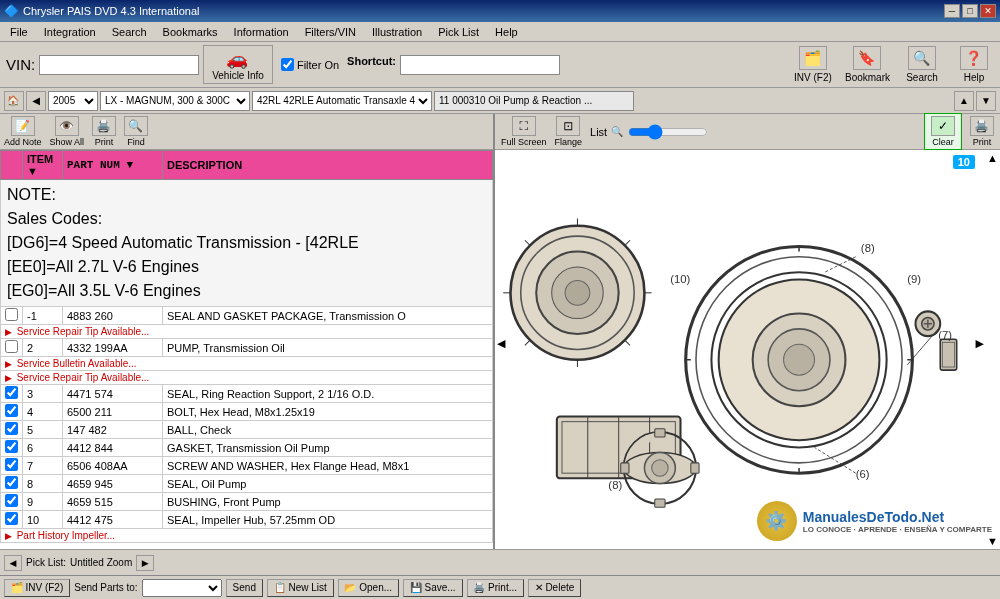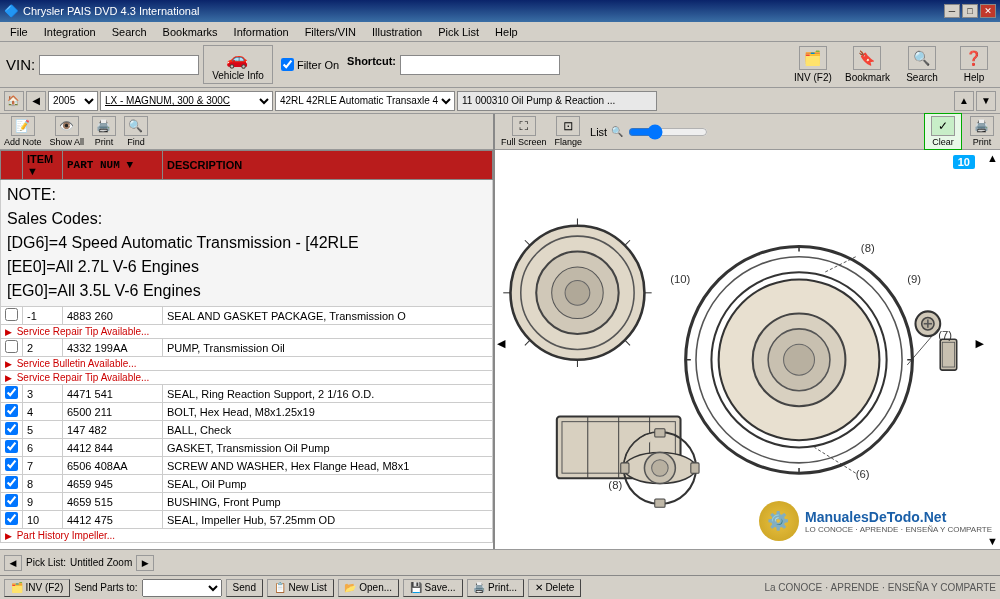--- a/index.html
+++ b/index.html
@@ -171,21 +171,21 @@
       overflow: hidden;
       background: white;
       position: relative;
     }
     .parts-table {
       width: 100%;
       border-collapse: collapse;
       font-size: 11px;
     }
     .parts-table th {
-      background: #b91c1c;
+      background: #ec4899;
       border: 1px solid #888;
       padding: 2px 4px;
       text-align: left;
       font-weight: bold;
       position: sticky;
       top: 0;
     }
     .parts-table td {
       border: 1px solid #ccc;
       padding: 1px 4px;
@@ -380,21 +380,21 @@
     </div>
   </div>
 </div>
 
 <div class="breadcrumb-bar">
   <div class="nav-btn">🏠</div>
   <div class="nav-btn">◀</div>
   <select class="breadcrumb-select" style="width:50px;">
     <option>2005</option>
   </select>
-  <select class="breadcrumb-select" style="width:173px;text-decoration:underline;">
+  <select class="breadcrumb-select" style="width:150px;">
     <option>LX - MAGNUM, 300 &amp; 300C</option>
   </select>
   <select class="breadcrumb-select" style="width:180px;">
     <option>42RL 42RLE Automatic Transaxle 4 ...</option>
   </select>
   <div class="breadcrumb-text">
     <span>11 000310 Oil Pump &amp; Reaction ...</span>
   </div>
   <div style="margin-left:auto; display:flex; gap:2px;">
     <div class="nav-btn">▲</div>
@@ -475,21 +475,21 @@
             <tr>
               <td colspan="4" class="service-tip">
                 <span class="expand-arrow">▶</span>
                 <span style="cursor:pointer; color:#cc0000;">Service Repair Tip Available...</span>
               </td>
             </tr>
 
             <tr>
               <td class="checkbox-cell"><input type="checkbox" checked="" style=""></td>
               <td>3</td>
-              <td>4471 541</td>
+              <td>4471 574</td>
               <td>SEAL, Ring Reaction Support, 2 1/16 O.D.</td>
             </tr>
 
             <tr>
               <td class="checkbox-cell"><input type="checkbox" checked="" style=""></td>
               <td>4</td>
               <td>6500 211</td>
               <td>BOLT, Hex Head, M8x1.25x19</td>
             </tr>
 
@@ -670,21 +670,21 @@
           <circle cx="0" cy="0" r="15" fill="#c8c0b0" stroke="#555" stroke-width="1.5"></circle>
           <circle cx="0" cy="0" r="8" fill="#b8b0a0" stroke="#666" stroke-width="1"></circle>
         </g>
       </svg>
 
       
       <div style="position:absolute; bottom:8px; right:8px; display:flex; align-items:center; gap:6px;">
         <div style="width:40px; height:40px; background: radial-gradient(circle, #e8c040, #c8a020); border-radius:50%; display:flex; align-items:center; justify-content:center; font-size:18px;">⚙️</div>
         <div>
           <div style="font-size:14px; font-weight:bold; color:#1a5fa8;">ManualesDeTodo.Net</div>
-          <div style="font-size:8px; color:#555;">LO CONOCE · APRENDE · ENSEÑA Y COMPARTE</div>
+          <div style="font-size:8px; color:#555;font-weight:bold;">LO CONOCE · APRENDE · ENSEÑA Y COMPARTE</div>
         </div>
       </div>
 
       
       <div style="position:absolute; right:2px; top:2px;">▲</div>
       <div style="position:absolute; right:2px; bottom:2px;">▼</div>
       <div style="position:absolute; left:2px; bottom:50%;">◀</div>
       <div style="position:absolute; right:16px; bottom:50%;">▶</div>
     </div>
   </div>
@@ -720,14 +720,13 @@
     <span>Save...</span>
   </button>
   <button class="footer-btn">
     <span>🖨️</span>
     <span>Print...</span>
   </button>
   <button class="footer-btn">
     <span>✕</span>
     <span>Delete</span>
   </button>
-  <div style="margin-left:auto; font-size:10px; color:#555;">La CONOCE · APRENDE · ENSEÑA Y COMPARTE</div>
 </div>
 
 </body></html>

